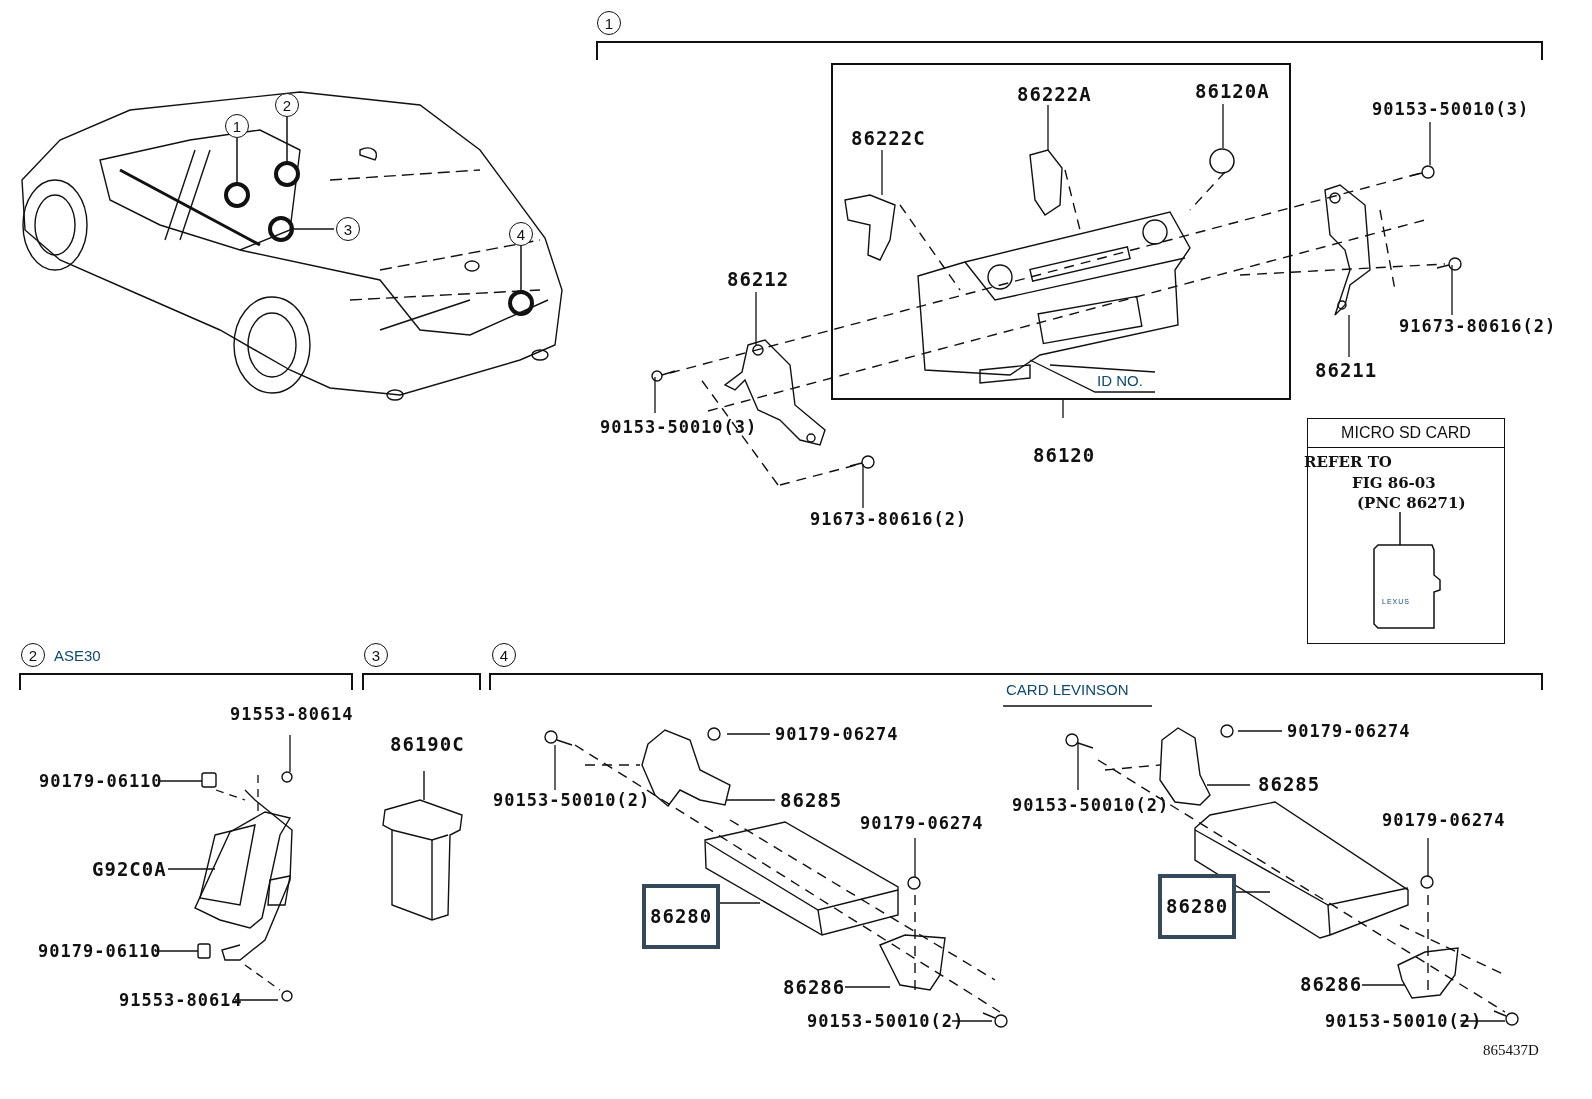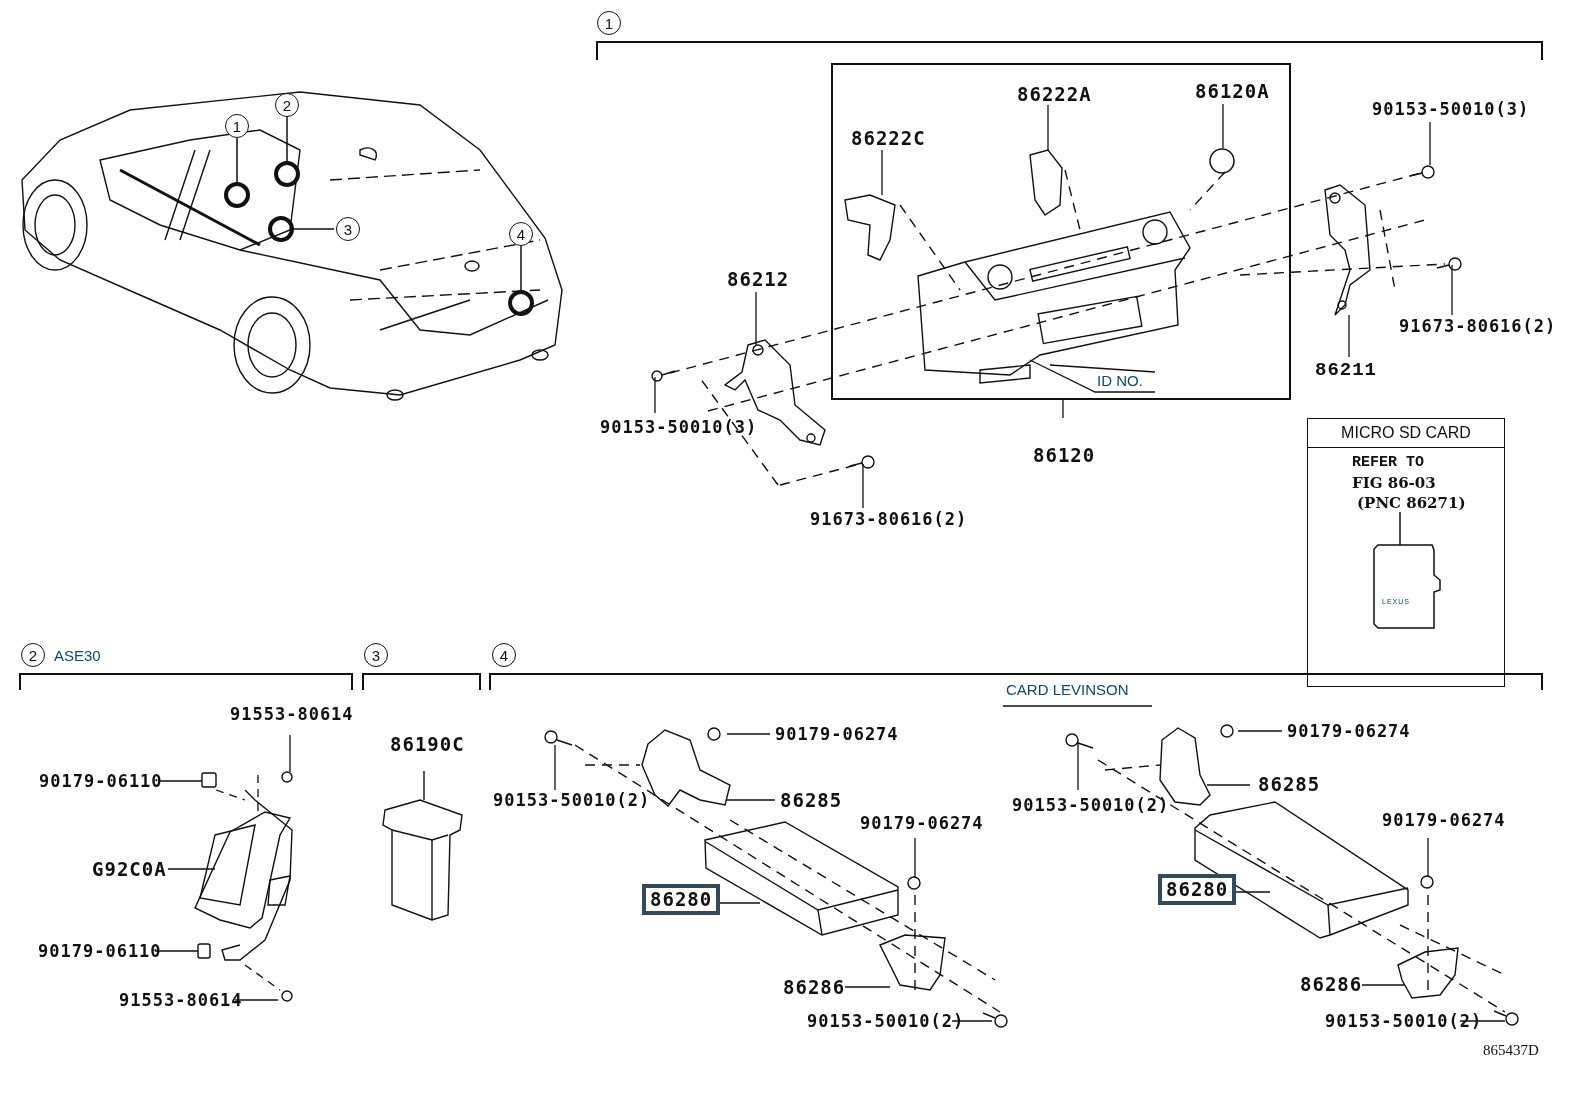--- a/index.html
+++ b/index.html
@@ -2,22 +2,22 @@
 <html><head>
 <meta charset="utf-8">
 <style>
   html,body{margin:0;padding:0;background:#fff;}
   body{width:1592px;height:1099px;position:relative;overflow:hidden;font-family:"DejaVu Sans Mono","Liberation Mono",monospace;color:#111;}
   svg.art{position:absolute;left:0;top:0;width:1592px;height:1099px;}
   .lbl{position:absolute;font-family:"DejaVu Sans Mono","Liberation Mono",monospace;font-weight:bold;font-size:17px;letter-spacing:1px;white-space:nowrap;color:#111;line-height:1;}
   .lbl.big{font-size:19px;}
   .plain{position:absolute;font-family:"Liberation Sans","DejaVu Sans",sans-serif;font-size:15px;white-space:nowrap;color:#0c4a6e;line-height:1;}
   .circ{position:absolute;width:24px;height:24px;border:1.6px solid #111;border-radius:50%;box-sizing:border-box;font-family:"Liberation Sans","DejaVu Sans",sans-serif;font-size:15px;display:flex;align-items:center;justify-content:center;background:#fff;line-height:1;}
-  .hl{position:absolute;border:4px solid #34495a;background:#fff;padding:2px 4px;font-family:"DejaVu Sans Mono","Liberation Mono",monospace;font-weight:bold;font-size:19px;letter-spacing:1px;line-height:1;}
-  .sdbox{position:absolute;left:1307px;top:418px;width:198px;height:269px;border:1.5px solid #111;box-sizing:border-box;}
+  .hl{position:absolute;border:4px solid #34495a;background:#fff;padding:19px 4px;font-family:"DejaVu Sans Mono","Liberation Mono",monospace;font-weight:bold;font-size:19px;letter-spacing:1px;line-height:1;}
+  .sdbox{position:absolute;left:1307px;top:418px;width:198px;height:226px;border:1.5px solid #111;box-sizing:border-box;}
   .sdhead{height:28px;border-bottom:1.5px solid #111;font-family:"Liberation Sans","DejaVu Sans",sans-serif;font-size:16px;display:flex;align-items:center;justify-content:center;}
   .sdref{position:absolute;font-family:"DejaVu Serif","Liberation Serif",serif;font-weight:bold;font-size:15px;white-space:nowrap;line-height:1;}
   .figid{position:absolute;font-family:Liberation Serif, serif;font-size:15px;}
 </style>
 </head>
 <body>
 
 <svg class="art" viewBox="0 0 1592 1099" xmlns="http://www.w3.org/2000/svg" fill="none" stroke="#111" stroke-width="1.5">
 
   <g>
@@ -247,26 +247,26 @@
 <div class="lbl big" style="left:851px;top:129px;text-align:center;">86222C</div>
 <div class="lbl big" style="left:1017px;top:85px;">86222A</div>
 <div class="lbl big" style="left:1195px;top:82px;">86120A</div>
 <div class="lbl big" style="left:727px;top:270px;">86212</div>
 <div class="lbl" style="left:600px;top:419px;">90153-50010(3)</div>
 <div class="lbl" style="left:810px;top:511px;">91673-80616(2)</div>
 <div class="lbl big" style="left:1033px;top:422px;margin-top:24px;">86120</div>
 <div class="plain" style="left:1097px;top:373px;font-size:15px;">ID NO.</div>
 <div class="lbl" style="left:1372px;top:101px;">90153-50010(3)</div>
 <div class="lbl" style="left:1399px;top:318px;">91673-80616(2)</div>
-<div class="lbl big" style="left:1315px;top:361px;font-family:Liberation Mono, monospace;">86211</div>
+<div class="lbl big" style="left:1315px;top:361px;">86211</div>
 
 <div class="sdbox">
   <div class="sdhead">MICRO SD CARD</div>
 </div>
-<div class="sdref" style="left:1352px;top:455px;font-family:Liberation Mono, monospace;">REFER TO</div>
+<div class="sdref" style="left:1304px;top:455px;">REFER TO</div>
 <div class="sdref" style="left:1352px;top:476px;">FIG 86-03</div>
 <div class="sdref" style="left:1357px;top:496px;">(PNC 86271)</div>
 <div class="plain" style="left:1382px;top:598px;font-size:7px;letter-spacing:1px;">LEXUS</div>
 
 <div class="lbl" style="left:230px;top:706px;">91553-80614</div>
 <div class="lbl" style="left:39px;top:773px;">90179-06110</div>
 <div class="lbl big" style="left:92px;top:860px;">G92C0A</div>
 <div class="lbl" style="left:38px;top:943px;">90179-06110</div>
 <div class="lbl" style="left:119px;top:992px;">91553-80614</div>
 

